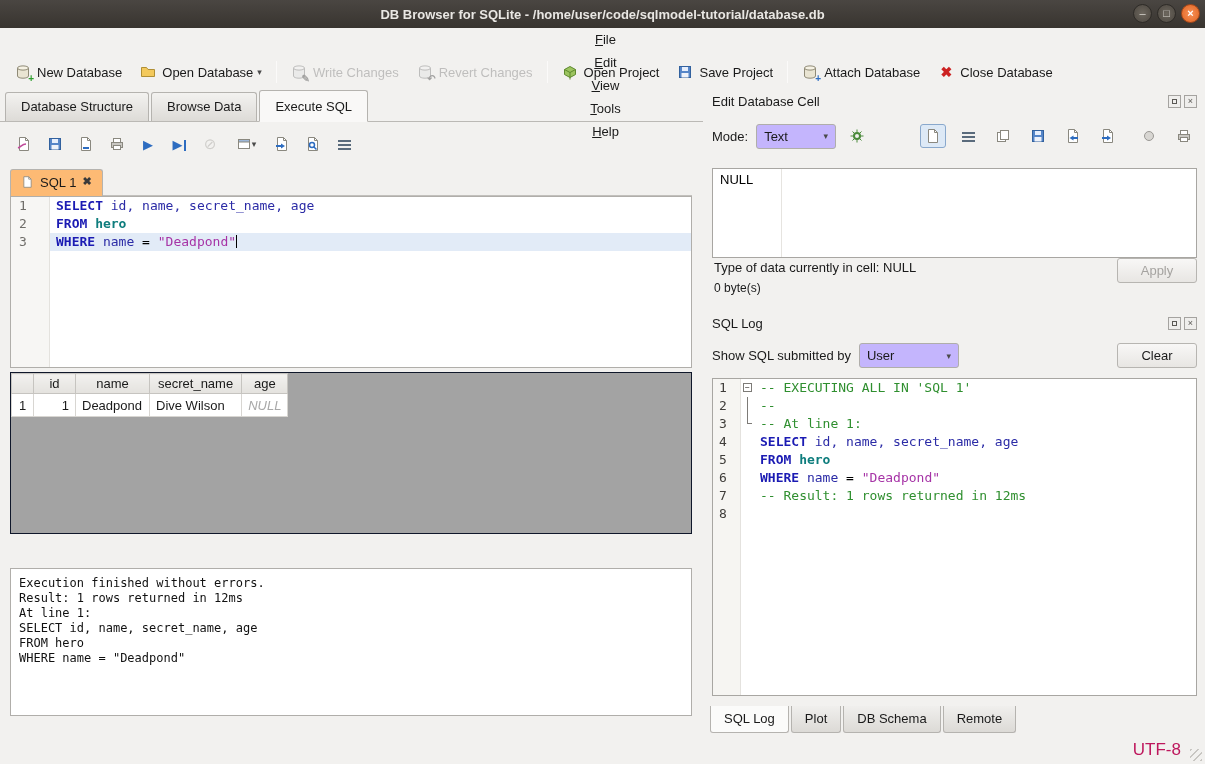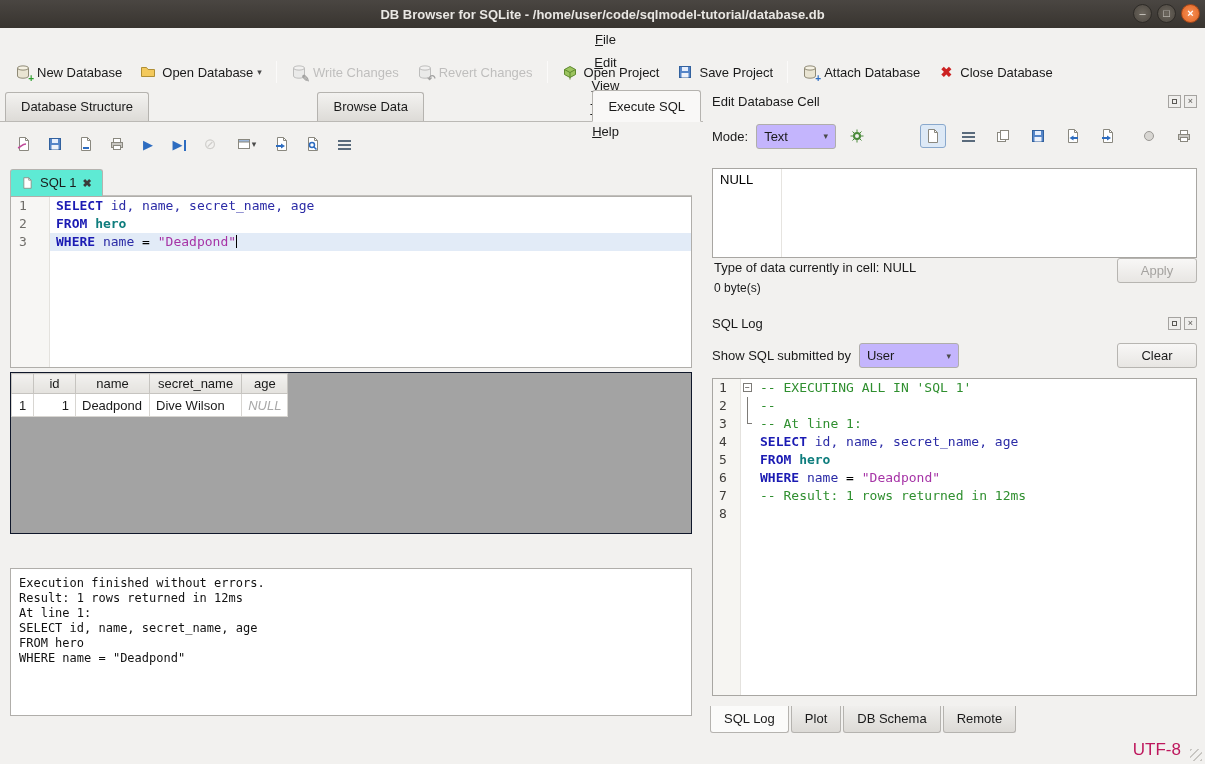--- a/index.html
+++ b/index.html
@@ -34,36 +34,36 @@
   .badge { position:absolute; right:-3px; bottom:-4px; font-size:10px; font-weight:bold; line-height:10px; }
   .bars { display:inline-block; width:13px; height:11px; margin-top:2px;
     background:repeating-linear-gradient(#5a6b7c 0 2px, transparent 2px 4px); }
   .play { color:#2d6cc0; font-size:13px; }
   .stop { color:#b4b2ae; font-size:15px; }
   .smallbar { display:inline-block; width:2px; height:11px; background:#2d6cc0; margin-left:1px; vertical-align:middle; }
   .graydot { display:inline-block; width:10px; height:10px; border-radius:50%; background:#d8d6d2; border:1px solid #9a9894; }
 
   
   .maintabs { position:absolute; top:90px; left:0; width:703px; height:32px; display:flex; align-items:flex-end;
-    padding-left:5px; border-bottom:1px solid #bbb9b5;justify-content:space-between; }
+    padding-left:5px; border-bottom:1px solid #bbb9b5; }
   .mtab { padding:6px 15px 7px; margin-right:2px; border:1px solid #b5b3af; border-bottom:none;
     border-radius:3px 3px 0 0; background:linear-gradient(#f3f2f0,#dddbd7); }
   .mtab.active { background:#f9f8f7; padding-top:8px; margin-bottom:-1px; border-bottom:1px solid #f9f8f7; }
 
   
   .left-pane { position:absolute; top:122px; left:10px; width:682px; height:613px; }
   .sqlbar { position:absolute; top:8px; left:2px; right:0; height:28px; display:flex; align-items:center; gap:7px; }
   .sqlbar .btn { width:24px; height:24px; display:flex; align-items:center; justify-content:center; border-radius:3px; }
   .sqlbar .btn.disabled { opacity:.55; }
   .sqlbar .with-arrow { width:34px; gap:2px; }
 
   .edtabs { position:absolute; top:46px; left:0; right:0; height:28px; display:flex; align-items:flex-end;
     border-bottom:1px solid #c2c0bc; }
-  .edtab { display:flex; align-items:flex-end; gap:6px; padding:5px 10px 6px; border:1px solid #b5b3af; border-bottom:none;
-    border-radius:3px 3px 0 0; background:#5eead4; margin-bottom:-1px; }
+  .edtab { display:flex; align-items:flex-start; gap:6px; padding:5px 10px 6px; border:1px solid #b5b3af; border-bottom:none;
+    border-radius:3px 3px 0 0; background:#fdba74; margin-bottom:-1px; }
   .edtab .close-x { color:#3a3a3a; font-size:11px; font-weight:bold; }
 
   .editor { position:absolute; top:74px; left:0; right:0; height:172px; border:1px solid #b0aeaa; background:
     linear-gradient(90deg,#f7f6f4 0 38px, #e4e2de 38px 39px, #ffffff 39px); overflow:hidden; }
   .ed-row { display:flex; height:18px; font-family:"DejaVu Sans Mono", monospace; font-size:13px; line-height:18px; }
   .ed-num { width:39px; padding-left:8px; color:#6f6d69; flex:none; }
   .ed-code { flex:1; white-space:pre; padding-left:6px; }
   .ed-code.cur { background:#e2ebf7; }
   .cursor { display:inline-block; width:1px; height:13px; background:#000; vertical-align:-2px; }
 

